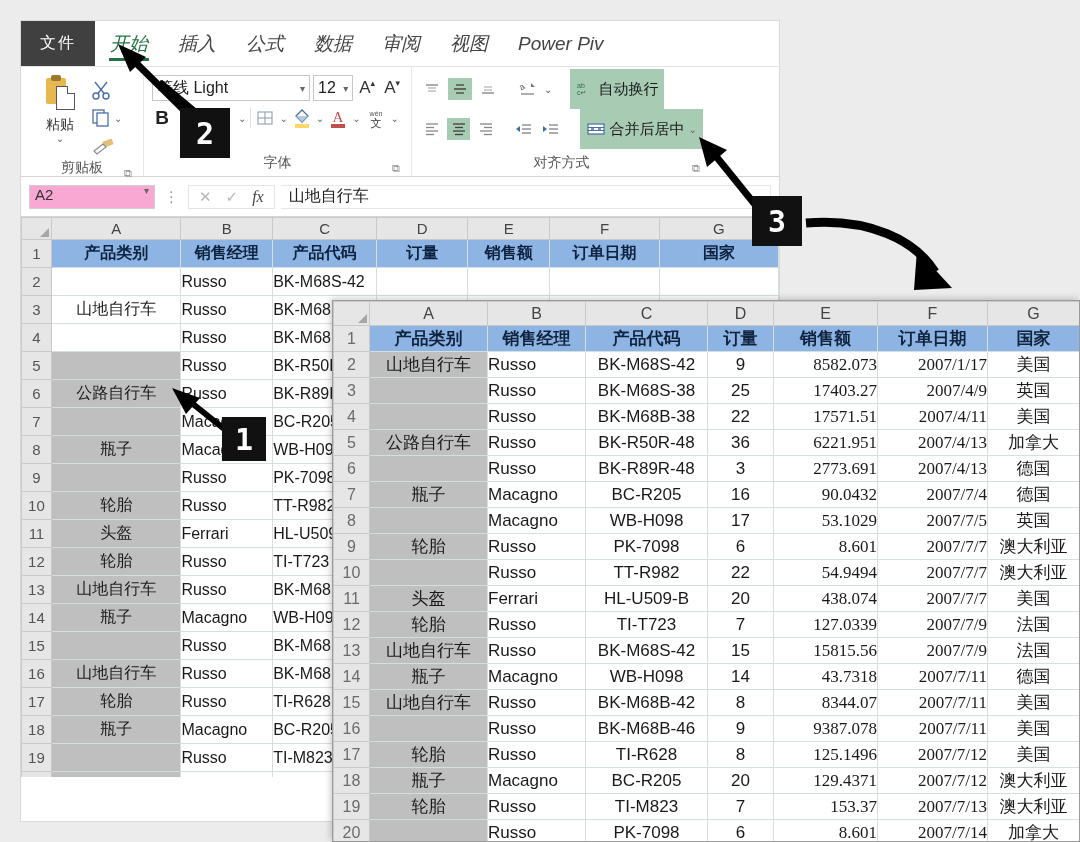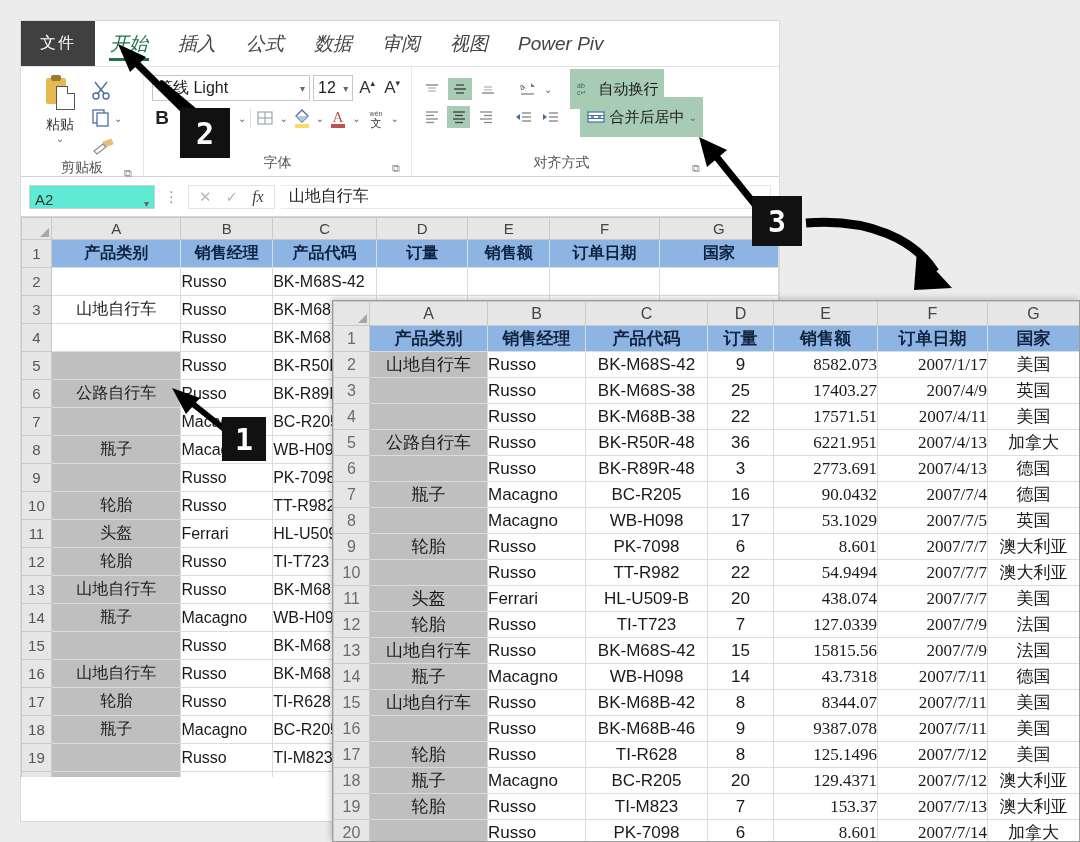--- a/index.html
+++ b/index.html
@@ -80,22 +80,22 @@
   .aligngrp{ width:300px; }
   .al-row{ display:flex; align-items:center; gap:4px; height:28px;}
   .al-btn{ width:24px; height:22px; display:flex; align-items:center; justify-content:center;}
   .al-btn.on{ background:#a8cbb4; }
   .grn-btn{ background:#a8cbb4; height:40px; display:flex; align-items:center;
             gap:4px; padding:16px 6px; font-size:15px; color:#1b1b1b; white-space:nowrap;}
 
   
   .fbar{ height:40px; background:#fff; display:flex; align-items:center; padding:0 8px;
          gap:6px; border-bottom:1px solid #d6d6d6;}
-  .namebox{ width:126px; height:24px; border:1px solid #cfcfcf; background:#5eead4;
-            display:flex; align-items:flex-end; padding:0 5px; font-size:15px; color:#333;}
+  .namebox{ width:126px; height:24px; border:1px solid #cfcfcf; background:#f9a8d4;
+            display:flex; align-items:flex-start; padding:0 5px; font-size:15px; color:#333;}
   .namebox span.t{ flex:1; }
   .vdots{ color:#9a9a9a; font-size:15px; letter-spacing:0; padding:0 3px;}
   .fbtns{ display:flex; align-items:center; gap:14px; padding:0 10px;
           border:1px solid #e4e4e4; height:24px; color:#b5b5b5; font-size:15px;}
   .fx{ font-style:italic; font-family:"Liberation Serif",serif; color:#444; font-size:16px;}
   .finput{ flex:1; height:24px; border:1px solid #e8e8e8; border-left:none; background:#fff;
            display:flex; align-items:center; padding:0 8px; font-size:16px; color:#222;}
   table.grid{ border-collapse:collapse; table-layout:fixed; }
   table.grid td, table.grid th{ padding:0; }
   .colhdr{ height:22px; background:#e6e6e6; border:1px solid #c9c9c9; text-align:center;
@@ -302,21 +302,21 @@
           <span class="grn-btn">
             <span>
               <svg class="ic" width="18" height="16" viewBox="0 0 18 16">
                 <text x="1" y="7" font-size="7" fill="#2f6b4f">ab</text>
                 <text x="1" y="14" font-size="7" fill="#2f6b4f">c↵</text>
               </svg>
             </span>
             <span>自动换行</span>
           </span>
         </div>
-        <div class="al-row" style="margin-top:0">
+        <div class="al-row" style="margin-top:12px">
           <span class="al-btn">
             <svg class="ic" width="18" height="16" viewBox="0 0 18 16">
               <line x1="3" y1="3" x2="15" y2="3" stroke="#888" stroke-width="1.3"></line>
               <line x1="3" y1="6.5" x2="11" y2="6.5" stroke="#888" stroke-width="1.3"></line>
               <line x1="3" y1="10" x2="15" y2="10" stroke="#888" stroke-width="1.3"></line>
               <line x1="3" y1="13.5" x2="11" y2="13.5" stroke="#888" stroke-width="1.3"></line>
             </svg>
           </span>
           <span class="al-btn on">
             <svg class="ic" width="18" height="16" viewBox="0 0 18 16">

